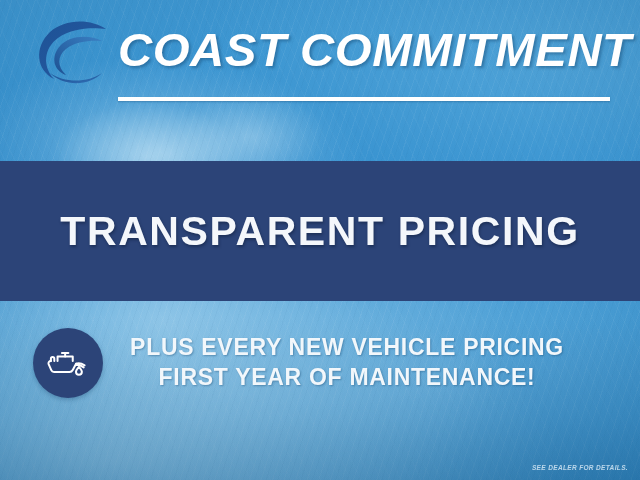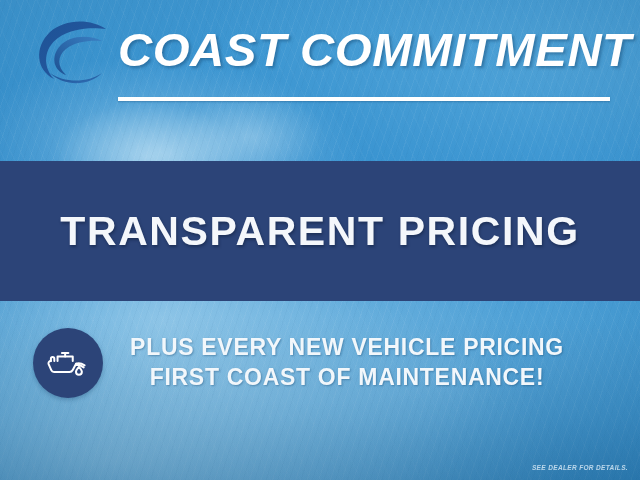--- a/index.html
+++ b/index.html
@@ -283,19 +283,19 @@
         <path d="M13 18 L13 13.2 L29 13.2 L29 18"></path>
         <path d="M21 13.2 L21 9.6"></path>
         <path d="M17.6 9.6 L24.4 9.6"></path>
         <path d="M32.5 20.8 C35 20 38.5 20.6 41.5 22.4"></path>
         <path d="M38.6 29.2 C38.6 31 37.2 32.4 35.5 32.4 C33.8 32.4 32.4 31 32.4 29.2 C32.4 27.4 35.5 24 35.5 24 C35.5 24 38.6 27.4 38.6 29.2 Z"></path>
       </svg>
     </div>
 
     <div class="promo-text">
       <div class="promo-line">PLUS EVERY NEW VEHICLE PRICING</div>
-      <div class="promo-line">FIRST COAST OF MAINTENANCE!</div>
+      <div class="promo-line">FIRST YEAR OF MAINTENANCE!</div>
     </div>
   </div>
 
   <div class="fine-print">SEE DEALER FOR DETAILS.</div>
 
 </div>
 
 </body></html>

